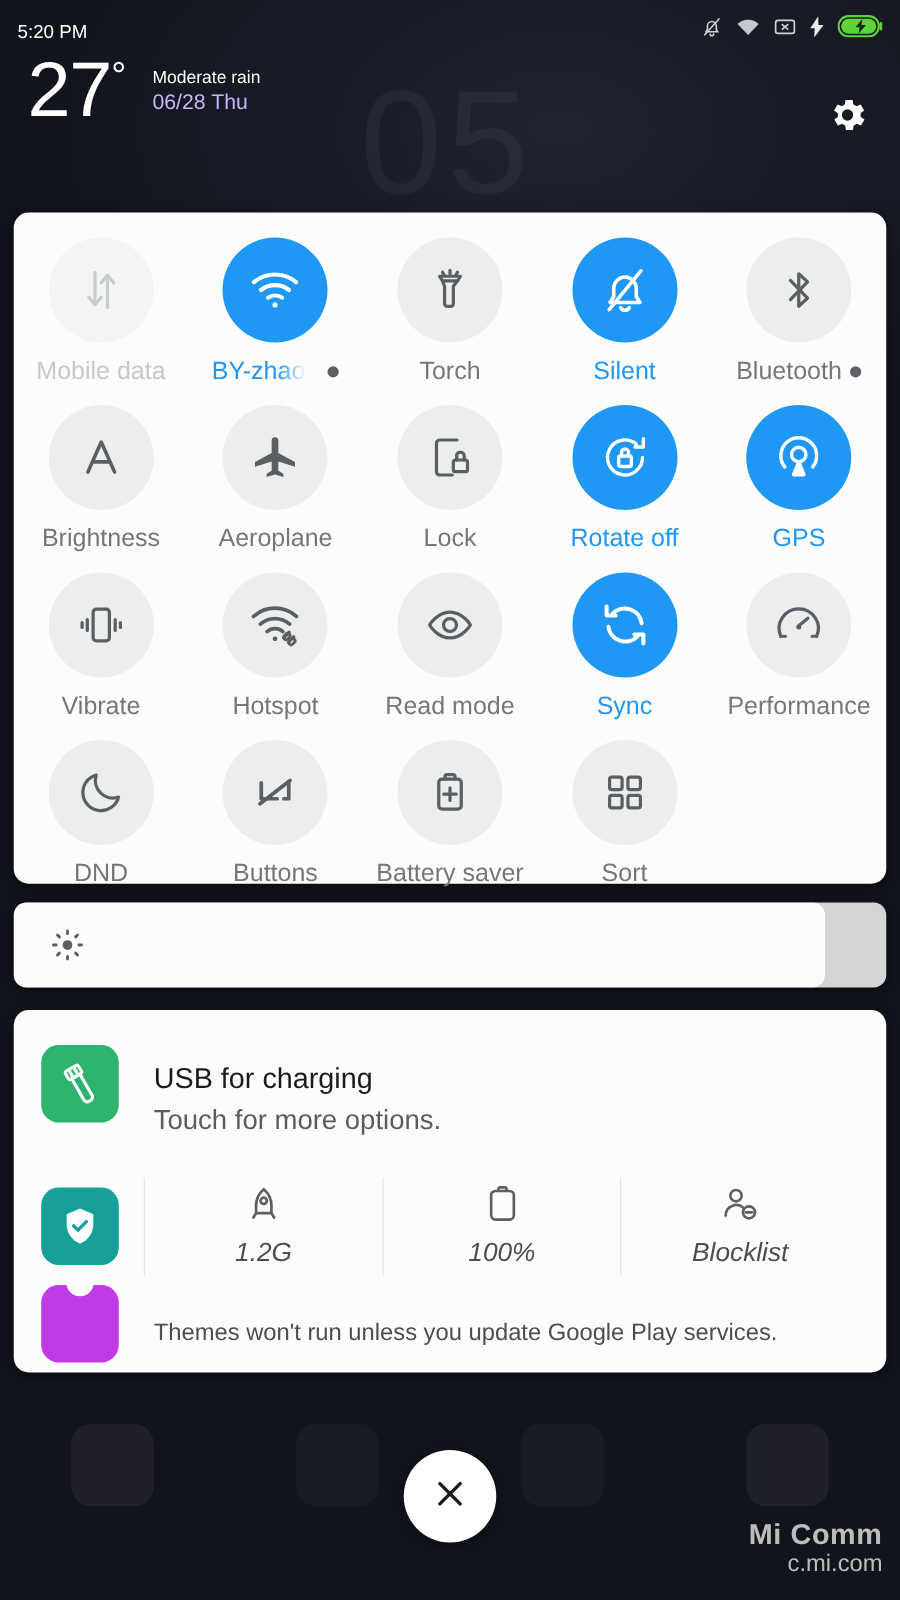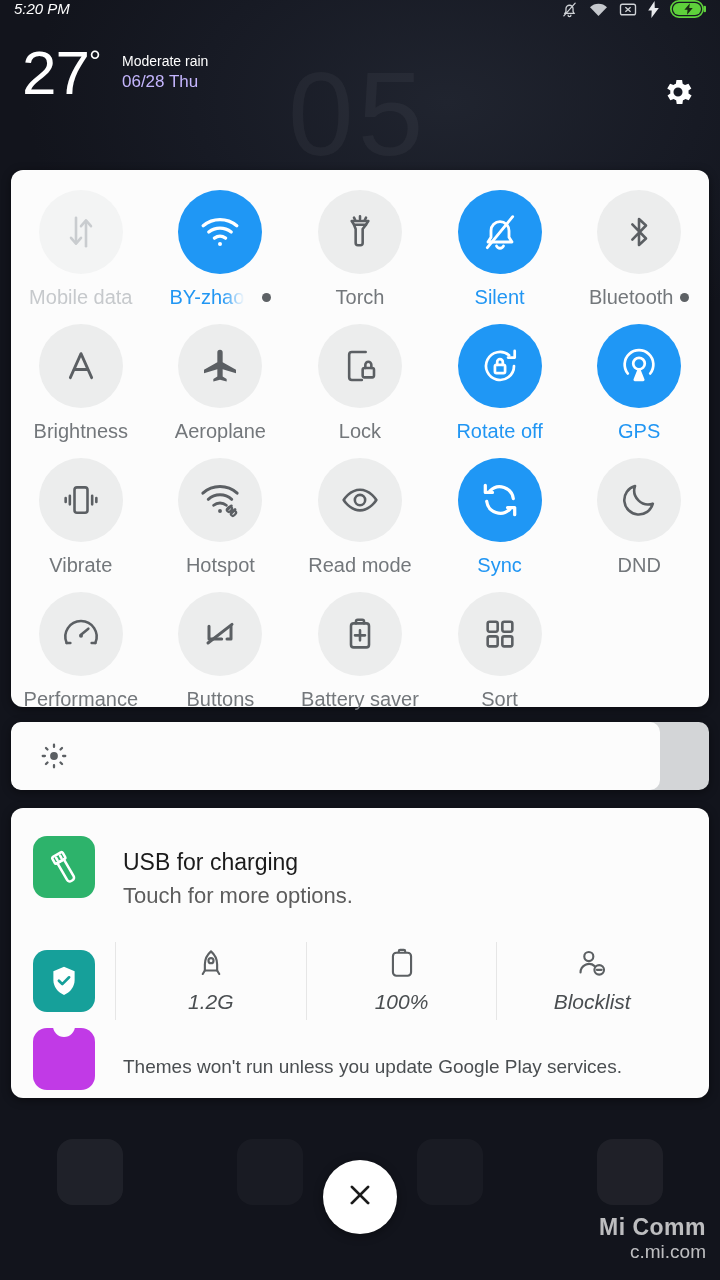--- a/index.html
+++ b/index.html
@@ -56,26 +56,25 @@
   }
   .dock-ghost .g.sq { background: rgba(255,255,255,0.55); }
 
   
   #statusbar {
     position: absolute;
     left: 0; top: 0;
     width: 100%;
     height: 34px;
     display: flex;
-    align-items: flex-start;
+    align-items: flex-end;
     justify-content: space-between;
     padding: 0 14px;
     color: #ffffff;
     font-size: 15px;
-    font-style: italic;
   }
   #statusbar .right {
     display: flex;
     align-items: center;
     gap: 11px;
   }
   .sb-ico { display: block; }
 
   
   #weather {
@@ -520,38 +519,38 @@
               <path d="M20.4 20.4v-4.1h-4.1"></path>
             </svg>
           </div>
           <div class="lbl-wrap">
             <div class="lbl">Sync</div>
           </div>
         </div>
         <div class="tile">
           <div class="circ">
             <svg width="40" height="40" viewBox="0 0 24 24" fill="none" stroke="currentColor" stroke-width="1.55" stroke-linecap="round" stroke-linejoin="round">
-              <path d="M20.3 14.2A8.4 8.4 0 0 1 9.6 3.6 8.7 8.7 0 1 0 20.3 14.2z"></path>
-            </svg>
-          </div>
-          <div class="lbl-wrap">
-            <div class="lbl">DND</div>
-          </div>
-        </div>
-        <div class="tile">
-          <div class="circ">
-            <svg width="40" height="40" viewBox="0 0 24 24" fill="none" stroke="currentColor" stroke-width="1.55" stroke-linecap="round" stroke-linejoin="round">
               <path d="M3.4 17.4a9.4 9.4 0 1 1 17.2 0"></path>
               <path d="M12 12.4 16.4 8.8"></path>
               <circle cx="12" cy="13" r="1.2" fill="currentColor" stroke="none"></circle>
               <path d="M3.4 17.4h2.2M18.4 17.4h2.2"></path>
             </svg>
           </div>
           <div class="lbl-wrap">
             <div class="lbl">Performance</div>
+          </div>
+        </div>
+        <div class="tile">
+          <div class="circ">
+            <svg width="40" height="40" viewBox="0 0 24 24" fill="none" stroke="currentColor" stroke-width="1.55" stroke-linecap="round" stroke-linejoin="round">
+              <path d="M20.3 14.2A8.4 8.4 0 0 1 9.6 3.6 8.7 8.7 0 1 0 20.3 14.2z"></path>
+            </svg>
+          </div>
+          <div class="lbl-wrap">
+            <div class="lbl">DND</div>
           </div>
         </div>
         <div class="tile">
           <div class="circ">
             <svg width="40" height="40" viewBox="0 0 24 24" fill="none" stroke="currentColor" stroke-width="1.8" stroke-linecap="round" stroke-linejoin="round">
               <path d="M5.4 7.4v7.6h7.6"></path>
               <path d="M18.6 7.4v7.6h-2.4"></path>
               <line x1="4.8" y1="17.4" x2="19.2" y2="6.2"></line>
             </svg>
           </div>

